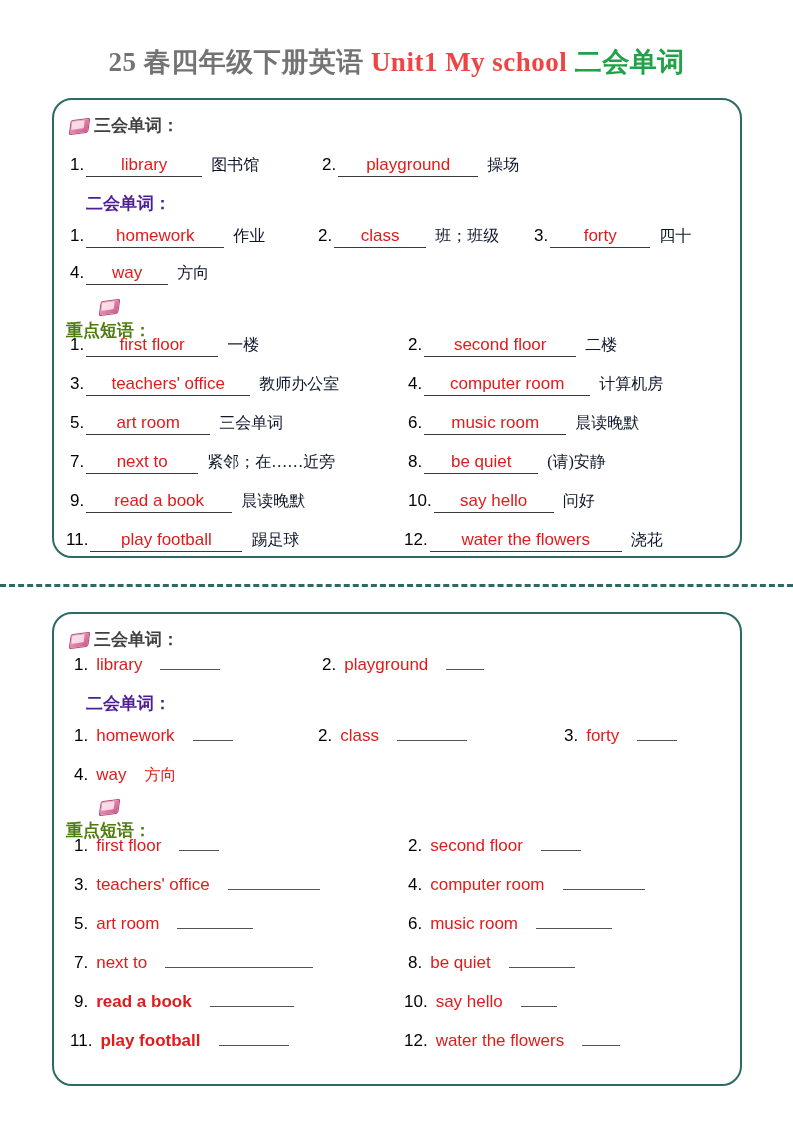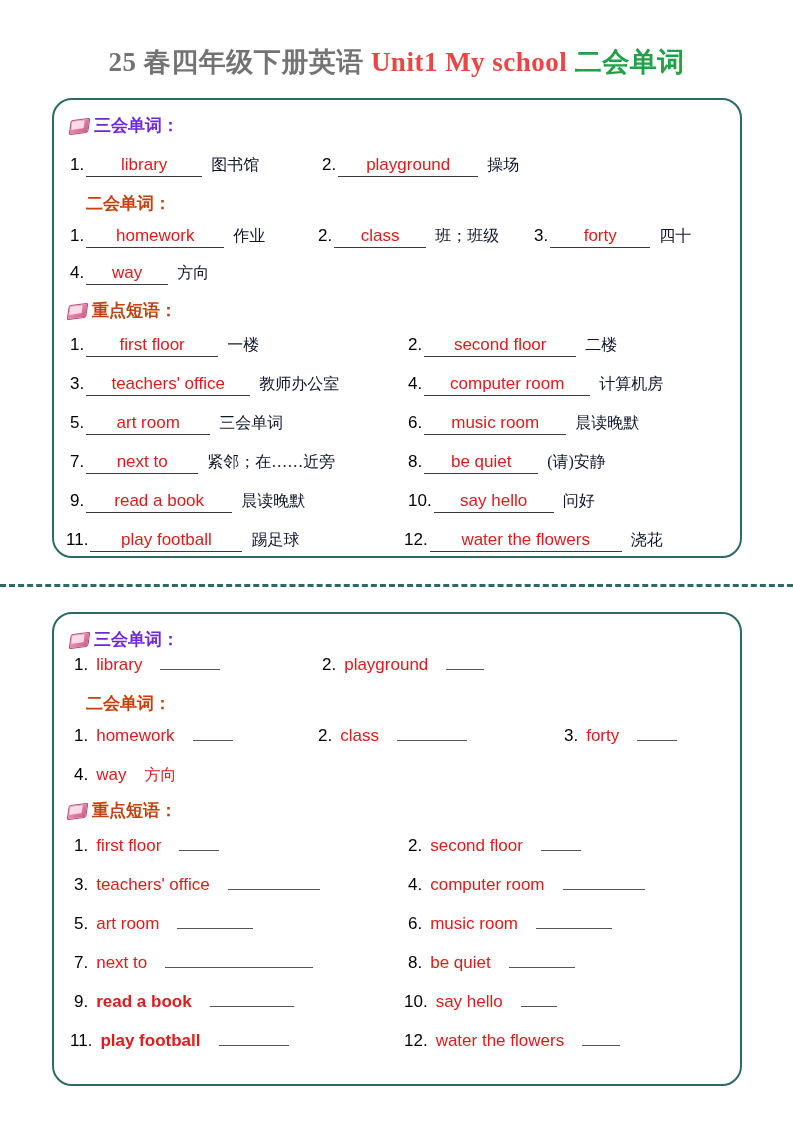--- a/index.html
+++ b/index.html
@@ -57,23 +57,23 @@
   
   .section-head {
     display: flex;
     align-items: center;
     gap: 4px;
     font-family: "Liberation Serif", "DejaVu Serif", serif;
     font-size: 17px;
     font-weight: bold;
     white-space: nowrap;
   }
-  .sh-purple { color: #6d28d9; }
-  .sh-green  { color: #c2410c; align-items: center; }
-  .sh-blue   { color: #c2410c; }
+  .sh-purple { color: #404040; }
+  .sh-green  { color: #4c1d95; align-items: center; }
+  .sh-blue   { color: #4d7c0f; flex-direction: column; }
 
   .book-icon {
     display: inline-block;
     width: 22px;
     height: 16px;
     position: relative;
     flex: 0 0 auto;
   }
   .book-icon .cover {
     position: absolute;

